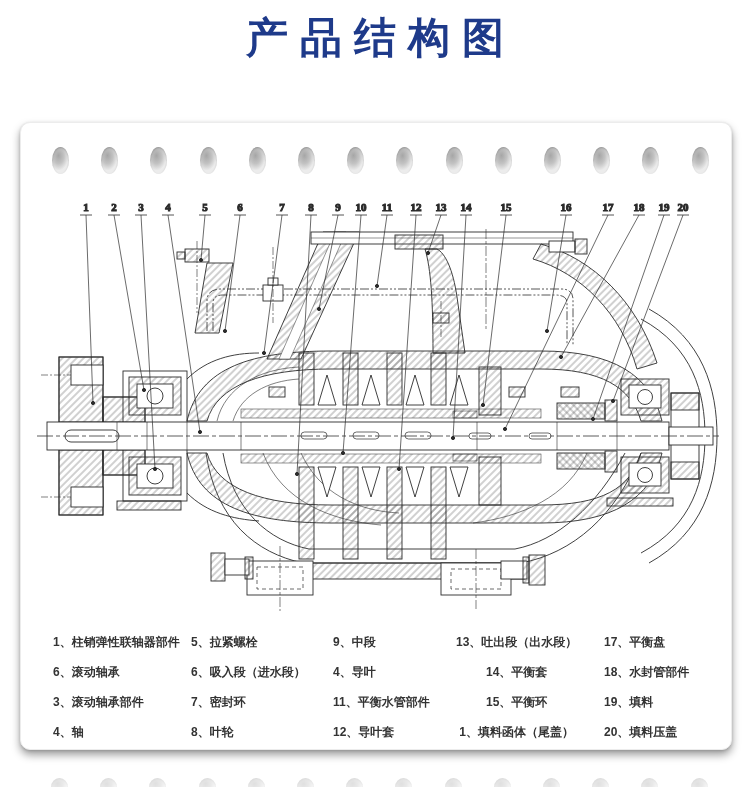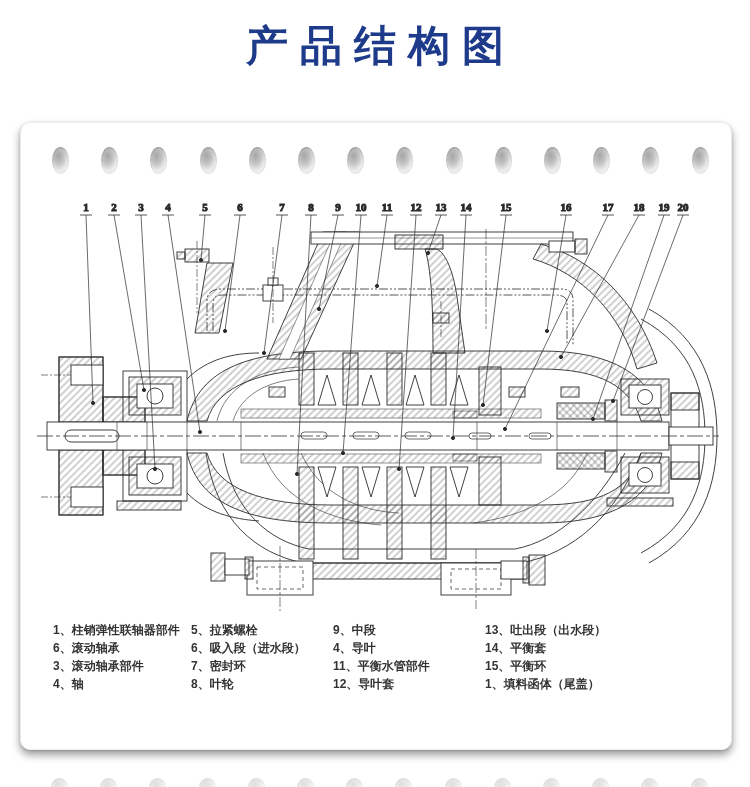--- a/index.html
+++ b/index.html
@@ -6,39 +6,39 @@
     --title-blue:#1e3a8a;
     --subtitle-gray:#555555;
     --legend-text:#333333;
     --line:#2b2b2b;
   }
   html,body{margin:0;padding:0;background:#fff;}
   .page{position:relative;width:750px;height:787px;background:#fff;overflow:hidden;
         font-family:"Liberation Sans",sans-serif;}
   
   .hdr{position:absolute;top:0;left:0;width:750px;text-align:center;}
-  .hdr h1{margin:0;padding-top:22px;font-size:42px;font-weight:700;color:var(--title-blue);
+  .hdr h1{margin:0;padding-top:14px;font-size:42px;font-weight:700;color:var(--title-blue);
           letter-spacing:12px;text-indent:12px;line-height:1.15;}
   .hdr p{margin:1px 0 0;font-size:27px;font-weight:400;color:var(--subtitle-gray);
          letter-spacing:.5px;}
   
   .card{position:absolute;left:20px;top:122px;width:710px;height:626px;background:#fff;
         border:1px solid #ececec;border-radius:10px;
         box-shadow:0 5px 9px rgba(0,0,0,.38),0 1px 3px rgba(0,0,0,.15);}
   .hole{position:absolute;top:24px;width:17px;height:27px;border-radius:50%;
         background:radial-gradient(ellipse 60% 55% at 38% 32%,#a6a6a6,#c3c3c3 55%,#ececec 100%);
         box-shadow:inset 0 1px 2px rgba(0,0,0,.25);}
   
   .diagram{position:absolute;left:10px;top:73px;width:690px;height:425px;}
   #callouts text{font:bold 11px "Liberation Serif",serif;fill:var(--line);text-anchor:middle;}
   
   .legend{position:absolute;left:0;top:498px;width:710px;height:90px;}
   .legend-col{position:absolute;top:0;}
   .legend-item{font-size:12px;font-weight:700;line-height:18px;color:var(--legend-text);
-               white-space:nowrap;}
+               white-space:nowrap;margin-top:12px;}
   
   .peek{position:absolute;left:0;top:776px;width:750px;height:11px;overflow:hidden;opacity:.35;}
   .peek .hole{top:2px;height:18px;}
 </style>
 </head>
 <body>
 
 <div class="page">
 
   <div class="hdr">
@@ -315,25 +315,31 @@
           <div class="legend-item">6、吸入段（进水段）</div>
           <div class="legend-item">7、密封环</div>
           <div class="legend-item">8、叶轮</div>
         </div>
         <div class="legend-col" style="left: 312px;">
           <div class="legend-item">9、中段</div>
           <div class="legend-item">4、导叶</div>
           <div class="legend-item">11、平衡水管部件</div>
           <div class="legend-item">12、导叶套</div>
         </div>
-        <div class="legend-col" style="left: 464px;">
+        <div class="legend-col" style="left: 435px; text-align: center;">
           <div class="legend-item">13、吐出段（出水段）</div>
           <div class="legend-item">14、平衡套</div>
           <div class="legend-item">15、平衡环</div>
           <div class="legend-item">1、填料函体（尾盖）</div>
+        </div>
+        <div class="legend-col" style="left: 583px;">
+          <div class="legend-item">17、平衡盘</div>
+          <div class="legend-item">18、水封管部件</div>
+          <div class="legend-item">19、填料</div>
+          <div class="legend-item">20、填料压盖</div>
         </div>
       </div>
   </div>
 
   <div class="peek" id="peek">
       <div class="hole" style="left: 51px;"></div>
       <div class="hole" style="left: 100.2px;"></div>
       <div class="hole" style="left: 149.4px;"></div>
       <div class="hole" style="left: 198.6px;"></div>
       <div class="hole" style="left: 247.8px;"></div>

